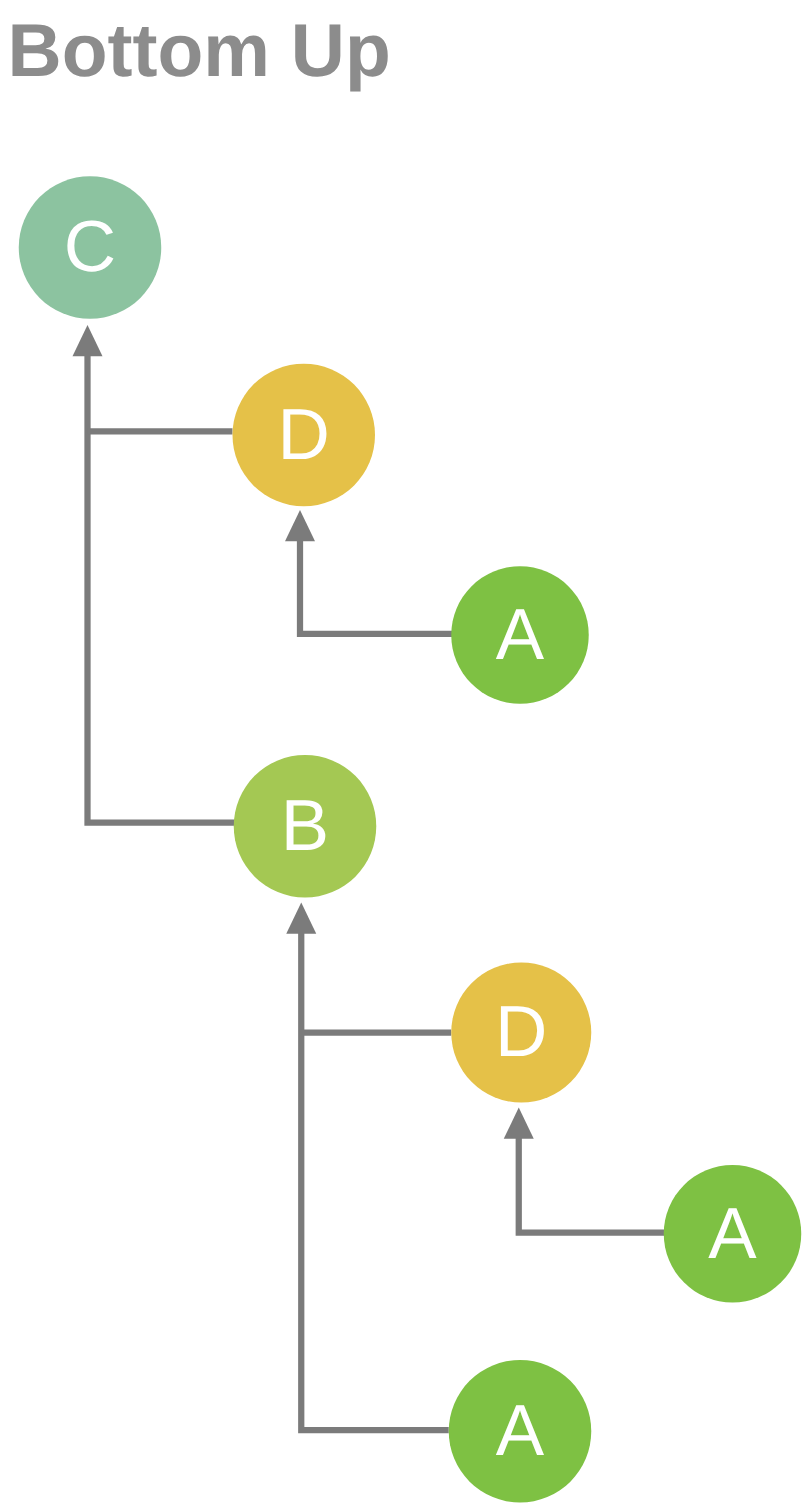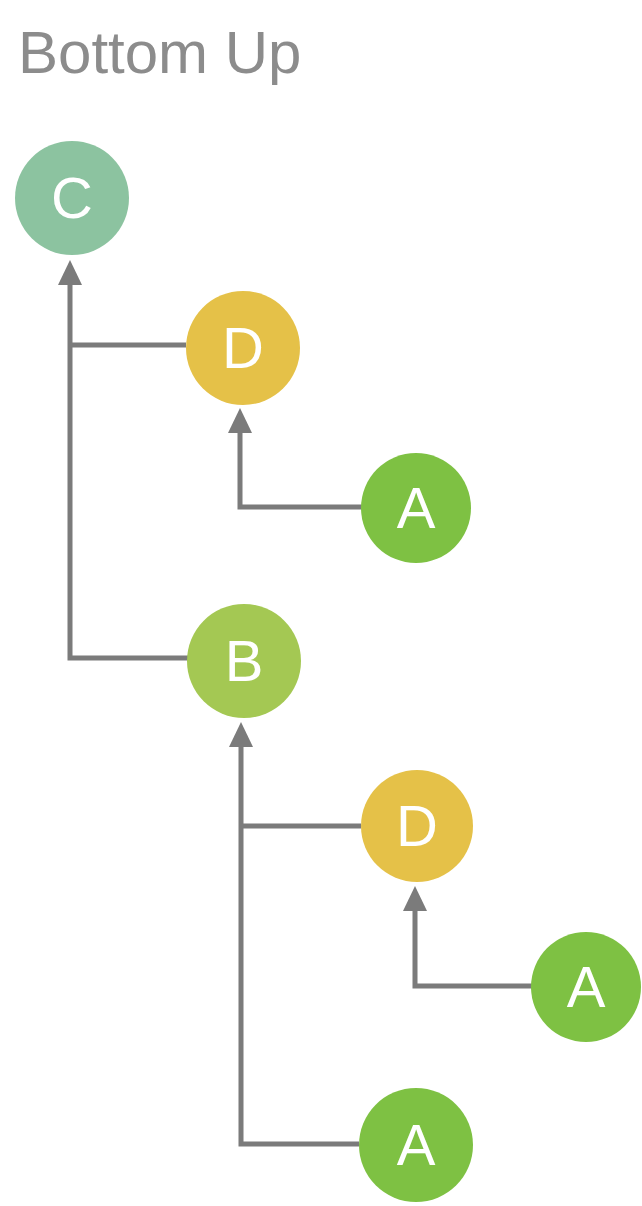--- a/index.html
+++ b/index.html
@@ -12,24 +12,24 @@
     width: 642px;
     height: 1206px;
     background: #ffffff;
     overflow: hidden;
     font-family: "Liberation Sans", "DejaVu Sans", sans-serif;
   }
   .title {
     position: absolute;
     left: 6px;
     top: 8px;
-    margin: 12px;
+    margin: 0;
     font-size: 60px;
     line-height: 1.1;
-    font-weight: 400;
+    font-weight: 700;
     color: #8c8c8c;
     letter-spacing: 0px;
     white-space: nowrap;
   }
   .connectors {
     position: absolute;
     left: 0;
     top: 0;
     z-index: 1;
   }

